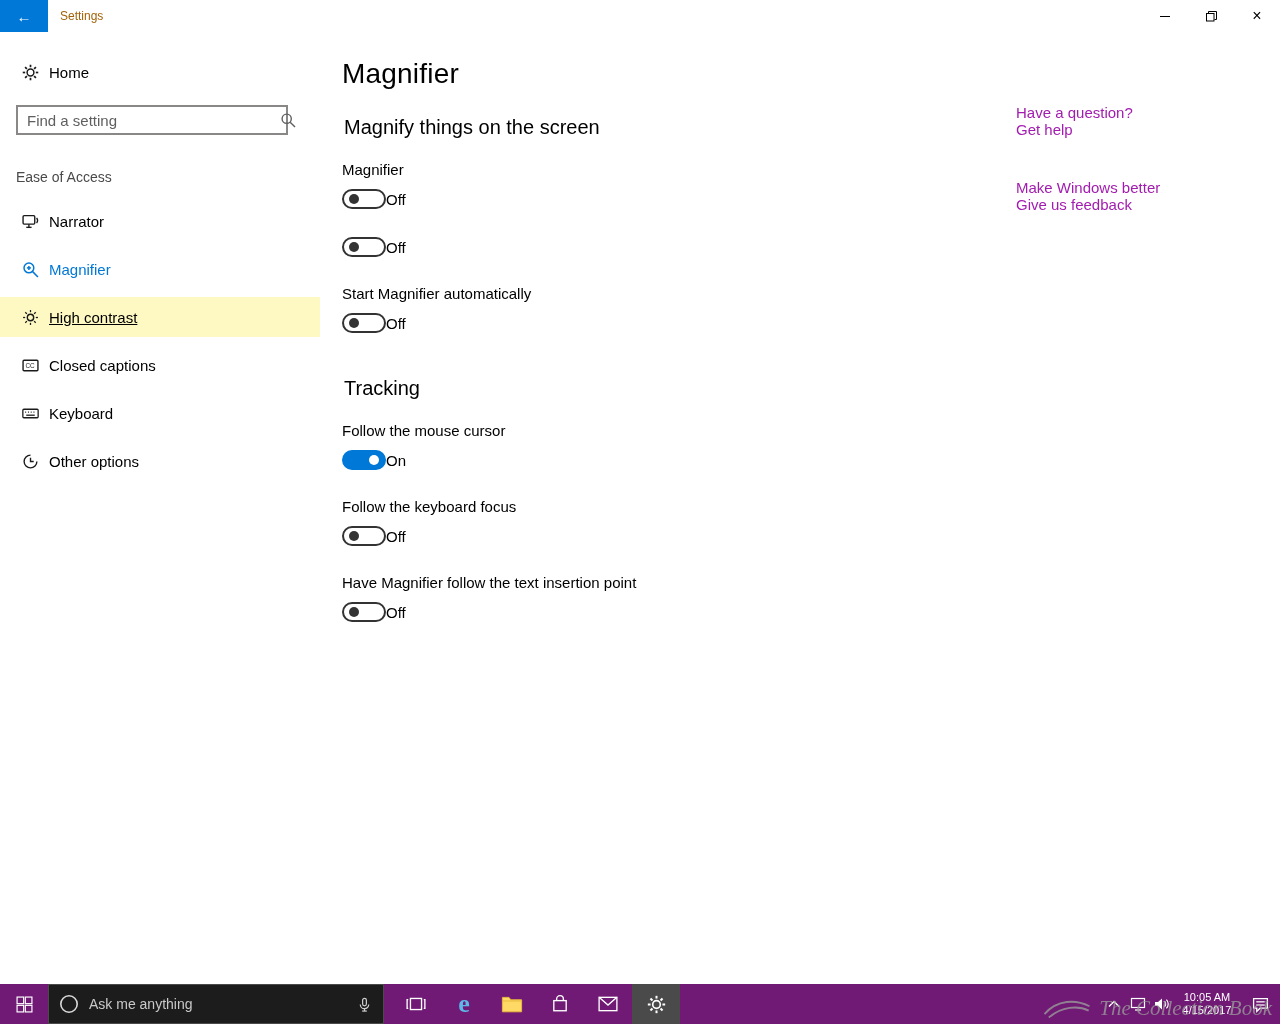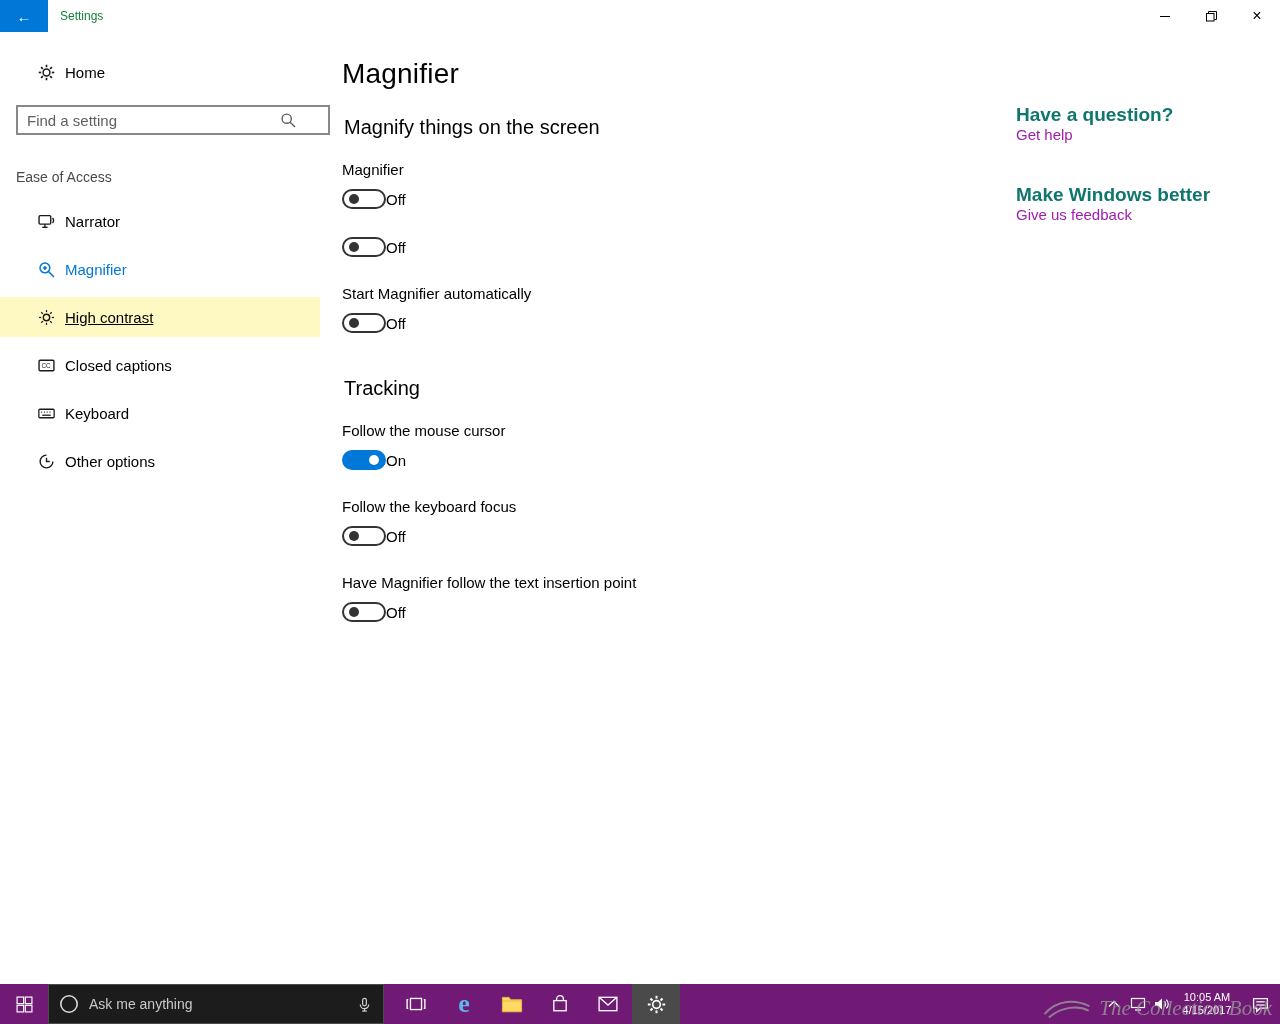--- a/index.html
+++ b/index.html
@@ -3,57 +3,57 @@
 <meta charset="utf-8">
 <style>
   * { margin:0; padding:0; box-sizing:border-box; }
   html,body { width:1280px; height:1024px; }
   body { font-family:"Liberation Sans", sans-serif; background:#fff; color:#000; overflow:hidden; }
   .screen { width:1280px; height:1024px; display:flex; flex-direction:column; position:relative; background:#fff; }
 
   
   .titlebar { flex:0 0 32px; height:32px; display:flex; align-items:center; background:#fff; }
   .back-btn { width:48px; height:32px; background:#0078d7; color:#fff; border:none; font-size:15px; cursor:pointer; display:flex; align-items:center; justify-content:center; }
-  .app-title { margin-left:12px; font-size:12px; color:#15803d; }
+  .app-title { margin-left:12px; font-size:12px; color:#a16207; }
   .win-controls { margin-left:auto; display:flex; height:32px; }
   .win-btn { width:46px; height:32px; background:transparent; border:none; display:flex; align-items:center; justify-content:center; color:#000; font-size:13px; cursor:pointer; }
 
   
   .app-body { flex:1 1 auto; display:flex; overflow:hidden; }
 
   
   .sidebar { flex:0 0 320px; width:320px; padding-top:20px; }
-  .side-item { height:40px; display:flex; align-items:center; padding-left:38px; gap:10px; font-size:15px; cursor:pointer; margin-bottom:8px; }
+  .side-item { height:40px; display:flex; align-items:center; padding-left:22px; gap:10px; font-size:15px; cursor:pointer; margin-bottom:8px; }
   .side-item .s-icon { width:17px; height:17px; display:inline-flex; align-items:center; justify-content:center; color:#1a1a1a; flex:0 0 17px; }
   .side-item.selected { color:#0078d7; }
   .side-item.selected .s-icon { color:#0078d7; }
   .side-item.hovered { background:#fef9c3;text-decoration:underline; }
   .search-wrap { margin:13px 16px 0 16px; position:relative; }
-  .search-input { width:314px; height:30px; border:2px solid #8a8886; font-size:15px; padding:0 30px 0 9px; font-family:"Liberation Sans", sans-serif; color:#333; outline:none; background:#fff; }
+  .search-input { width:272px; height:30px; border:2px solid #8a8886; font-size:15px; padding:0 30px 0 9px; font-family:"Liberation Sans", sans-serif; color:#333; outline:none; background:#fff; }
   .search-input::placeholder { color:#5f5f5f; }
   .search-glyph { position:absolute; right:8px; top:7px; width:16px; height:16px; color:#5f5f5f; pointer-events:none; }
   .section-header { margin:34px 0 16px 16px; font-size:14px; color:#4a4a4a; }
 
   
   .main { flex:1 1 auto; padding:26px 0 0 22px; }
   .page-title { font-size:28px; font-weight:300; letter-spacing:0.2px; }
   .sec-heading { font-size:20px; font-weight:400; margin:26px 0 22px 2px; }
   .sec-heading.tracking { margin-top:44px; }
   .setting { margin-bottom:28px; }
   .setting-label { font-size:15px; margin-bottom:11px; }
   .toggle-row { display:flex; align-items:center; gap:0; }
   .toggle { width:44px; height:20px; border:2px solid #333; border-radius:11px; background:#fff; position:relative; cursor:pointer; }
   .toggle .knob { position:absolute; top:3px; left:5px; width:10px; height:10px; border-radius:50%; background:#333; }
   .toggle.on { background:#0078d7; border-color:#0078d7; }
   .toggle.on .knob { left:auto; right:5px; background:#fff; }
   .toggle-state { font-size:15px; }
 
   
   .help-panel { flex:0 0 264px; width:264px; padding-top:72px; }
-  .help-heading { font-size:19px; color:#0f766e;font-weight:bold; }
+  .help-heading { font-size:15px; color:#a21caf; }
   .help-link { font-size:15px; color:#a21caf; display:inline-block; text-decoration:none; cursor:pointer; }
   .help-block2 { margin-top:40px; }
 
   
   .taskbar { flex:0 0 40px; height:40px; background:#701a75; display:flex; align-items:center; color:#fff; position:relative; z-index:1; }
   .tb-cell { width:48px; height:40px; display:flex; align-items:center; justify-content:center; cursor:pointer; }
   .cortana-box { width:336px; height:40px; background:#1c1c1c; border:1px solid #4a4a4a; display:flex; align-items:center; padding:0 10px; gap:10px; cursor:text; }
   .cortana-text { font-size:14px; color:#c9c9c9; flex:1 1 auto; }
   .mic { margin-left:auto; width:16px; height:16px; display:flex; align-items:center; }
   .tb-cell.taskview { margin-left:8px; }

